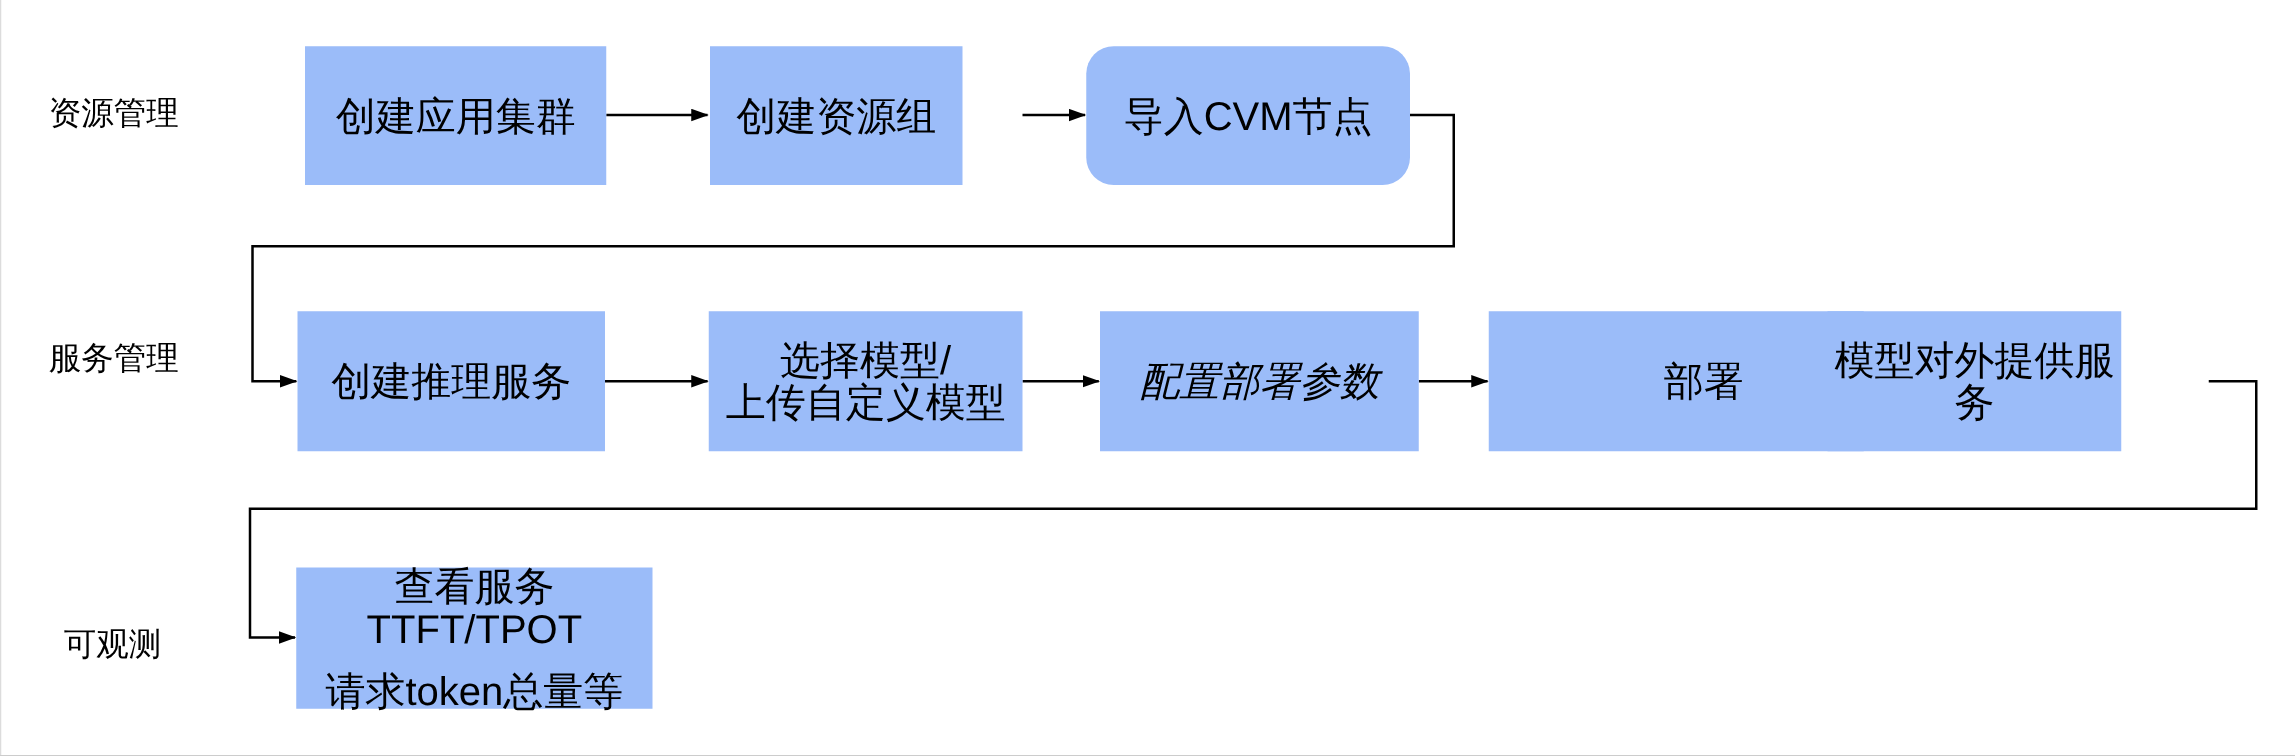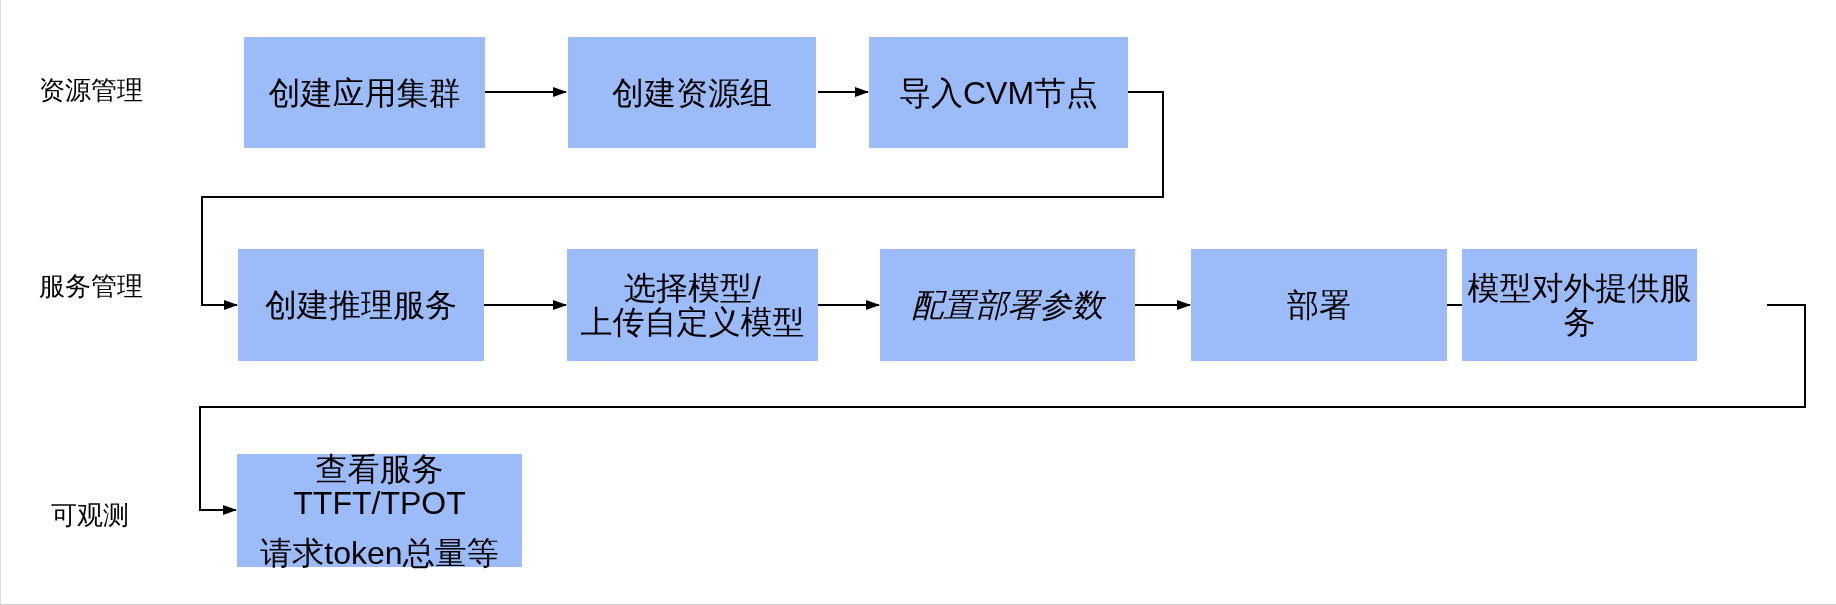--- a/index.html
+++ b/index.html
@@ -68,38 +68,38 @@
     <path d="M1767,305 H1805 V407 H200 V510 H236" fill="none" stroke="#000000" stroke-width="2" marker-end="url(#arrow)"></path>
   </svg>
 
   <div class="row-label" style="left:39px;top:72px;">资源管理</div>
   <div class="row-label" style="left:39px;top:268px;">服务管理</div>
   <div class="row-label" style="left:51px;top:497px;">可观测</div>
 
   <div class="node" style="left:244px;top:37px;width:241px;height:111px;">
     <span>创建应用集群</span>
   </div>
-  <div class="node" style="left:568px;top:37px;width:248px;height:111px;">
+  <div class="node" style="left:568px;top:37px;width:202px;height:111px;">
     <span>创建资源组</span>
   </div>
-  <div class="node" style="left:869px;top:37px;width:259px;height:111px;">
+  <div class="node" style="left:869px;top:37px;width:259px;height:111px;border-radius:22px;">
     <span>导入CVM节点</span>
   </div>
 
   <div class="node" style="left:238px;top:249px;width:246px;height:112px;">
     <span>创建推理服务</span>
   </div>
   <div class="node" style="left:567px;top:249px;width:251px;height:112px;">
     <span>选择模型/</span>
     <span>上传自定义模型</span>
   </div>
   <div class="node" style="left:880px;top:249px;width:255px;height:112px;font-style:italic;">
     <span>配置部署参数</span>
   </div>
-  <div class="node" style="left:1191px;top:249px;width:256px;height:112px;">
+  <div class="node" style="left:1191px;top:249px;width:256px;height:112px;padding-left:44px;">
     <span>部署</span>
   </div>
   <div class="node" style="left:1462px;top:249px;width:235px;height:112px;">
     <span>模型对外提供服务</span>
   </div>
 
   <div class="node" style="left:237px;top:454px;width:285px;height:113px;gap:16px;">
     <span>查看服务TTFT/TPOT</span>
     <span>请求token总量等</span>
   </div>

